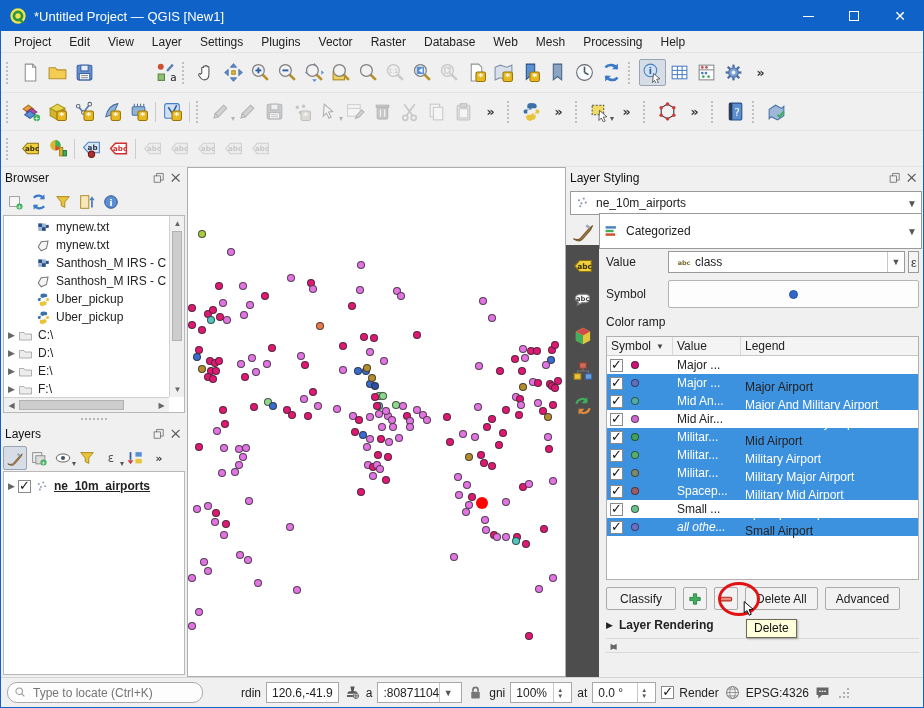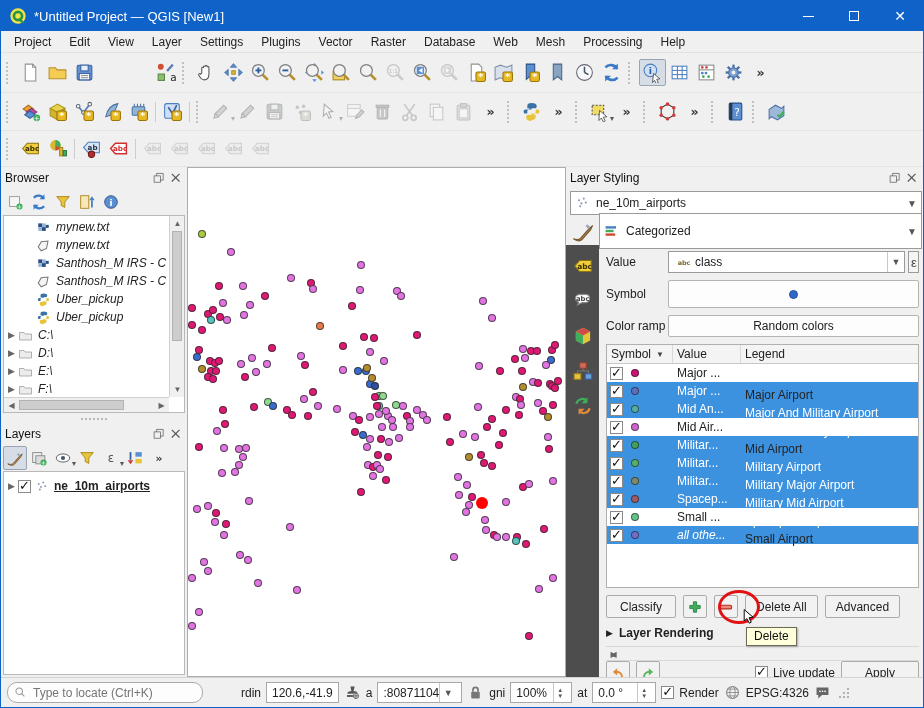--- a/index.html
+++ b/index.html
@@ -37,21 +37,21 @@
   .ptitle{flex:1;font-size:12px;color:#111;}
   .pbtn{width:14px;height:14px;margin-left:3px;flex:none;}
   .ptools{height:26px;display:flex;align-items:center;padding-left:2px;flex:none;}
   .ptools .tbtn{width:24px;height:24px;}
   .ptools .tbtn .ticon{width:18px;height:18px;}
   .browser{height:248px;flex:none;}
   .hsplit{height:8px;flex:none;display:flex;align-items:center;justify-content:center;}
   .hsplit i{width:26px;border-top:2px dotted #b8b8b8;}
   .layers{flex:1;}
   .treebox{flex:1;margin:0 2px 2px 2px;background:#fff;border:1px solid #b8b8b8;position:relative;overflow:hidden;}
-  .treerows{position:absolute;left:0;top:2px;right:15px;bottom:15px;overflow:hidden;font-style:italic;}
+  .treerows{position:absolute;left:0;top:2px;right:15px;bottom:15px;overflow:hidden;}
   .trow-b{height:18px;display:flex;align-items:center;white-space:nowrap;overflow:hidden;}
   .trow-b .ticon{width:15px;height:15px;flex:none;margin-right:5px;}
   .indent{width:32px;flex:none;}
   .exp{width:14px;flex:none;color:#666;font-size:9px;padding-left:4px;}
   .vsb{position:absolute;top:0;right:0;bottom:15px;width:15px;background:#f0f0f0;border-left:1px solid #d0d0d0;}
   .hsb{position:absolute;left:0;right:15px;bottom:0;height:15px;background:#f0f0f0;border-top:1px solid #d0d0d0;}
   .sb-arrow{position:absolute;color:#666;font-size:8px;width:15px;height:15px;display:flex;align-items:center;justify-content:center;}
   .vsb .up{top:0;}.vsb .dn{bottom:0;}
   .hsb .lf{left:0;}.hsb .rt{right:0;}
   .vsb .thumb{position:absolute;left:2px;right:2px;top:15px;height:110px;background:#cdcdcd;border:1px solid #b2b2b2;}
@@ -1370,23 +1370,20 @@
             <span class="epsbtn">ε</span>
           </div>
           <div class="frow">
             <span class="flabel">Symbol</span>
             <div class="bigbtn">
                 <span class="bluedot"></span>
               </div>
           </div>
           <div class="frow">
             <span class="flabel">Color ramp</span>
-            <div class="rampbtn">
-                <span>Random colors</span>
-              </div>
           </div>
           <div class="cattable">
             <div class="chead" id="cathead">
                 <span class="hc c1">Symbol<span class="sortar">▼</span></span>
                 <span class="hc c2">Value</span>
                 <span class="hc c3">Legend</span>
               </div>
             <div id="catrows">
                 <div class="trow">
                   <span class="ccell1">
@@ -1498,43 +1495,20 @@
           </div>
           <div class="lrrow">
             <span class="exp2">▶</span>
             <span class="lrtitle">Layer Rendering</span>
           </div>
           <div class="shsb">
             <span class="sb-arrow lf">◀</span>
             <span class="thumb"></span>
             <span class="sb-arrow rt">▶</span>
           </div>
-          <div class="botrow">
-            <span class="sqbtn">
-                <span class="ticon">
-                  <svg viewBox="0 0 20 20">
-                    <path d="M15 15c0-4.5-3.5-6.5-8-6.5" fill="none" stroke="#e08a3c" stroke-width="2.6"></path>
-                    <path d="M9 4L3.5 8.8 9 13z" fill="#e08a3c"></path>
-                  </svg>
-                </span>
-              </span>
-            <span class="sqbtn">
-                <span class="ticon">
-                  <svg viewBox="0 0 20 20">
-                    <path d="M5 15c0-4.5 3.5-6.5 8-6.5" fill="none" stroke="#5cb85c" stroke-width="2.6"></path>
-                    <path d="M11 4l5.5 4.8L11 13z" fill="#5cb85c"></path>
-                  </svg>
-                </span>
-              </span>
-            <span class="lu">
-              <span class="cb checked"></span>
-              <span>Live update</span>
-            </span>
-            <span class="applybtn">Apply</span>
-          </div>
         </div>
       </div>
     </div>
   </div>
 
   <div class="statusbar">
     <div class="locator">
       <span class="ticon">
           <svg viewBox="0 0 20 20">
             <circle cx="8" cy="8" r="5" fill="none" stroke="#999" stroke-width="1.6"></circle>

